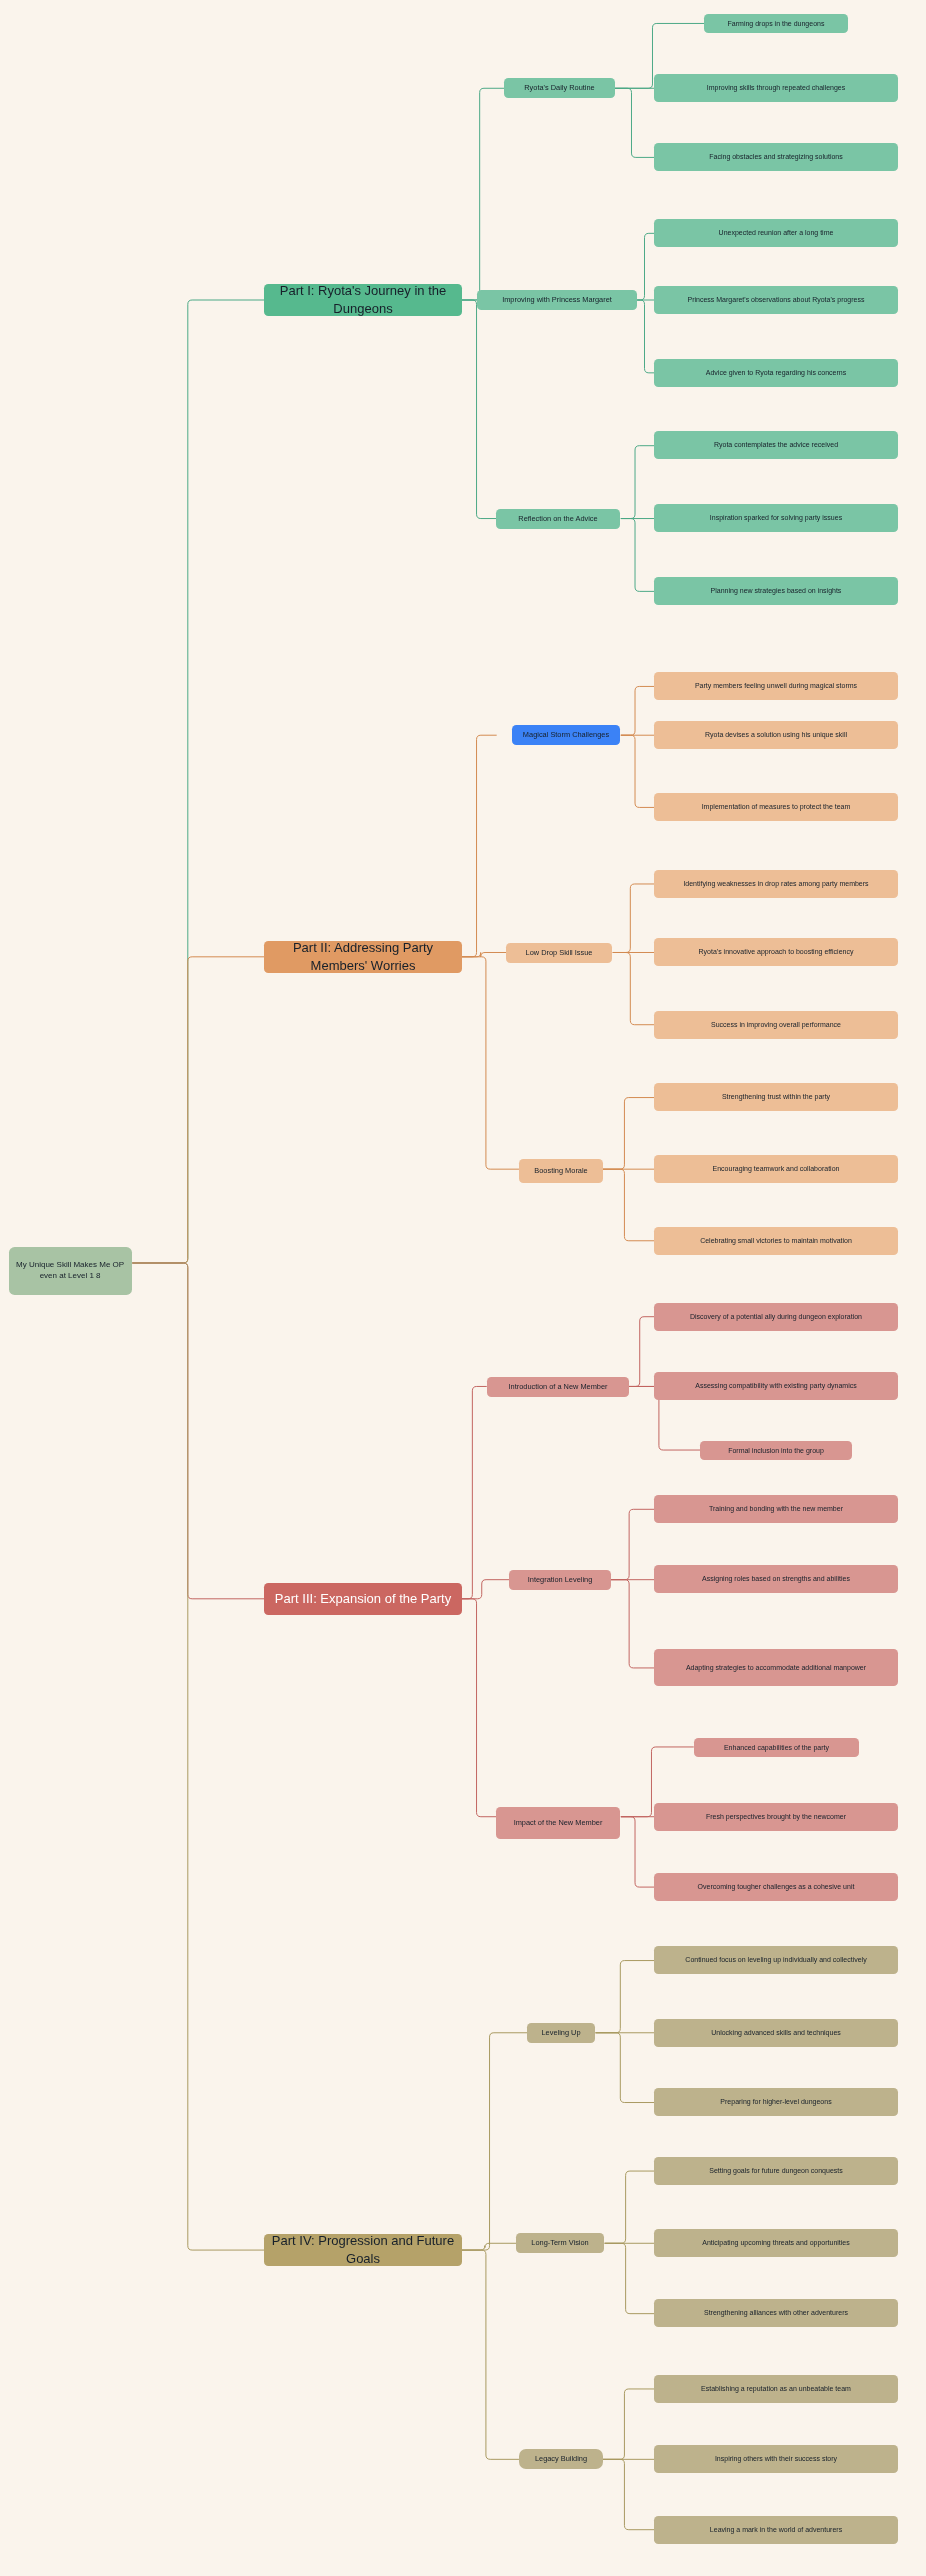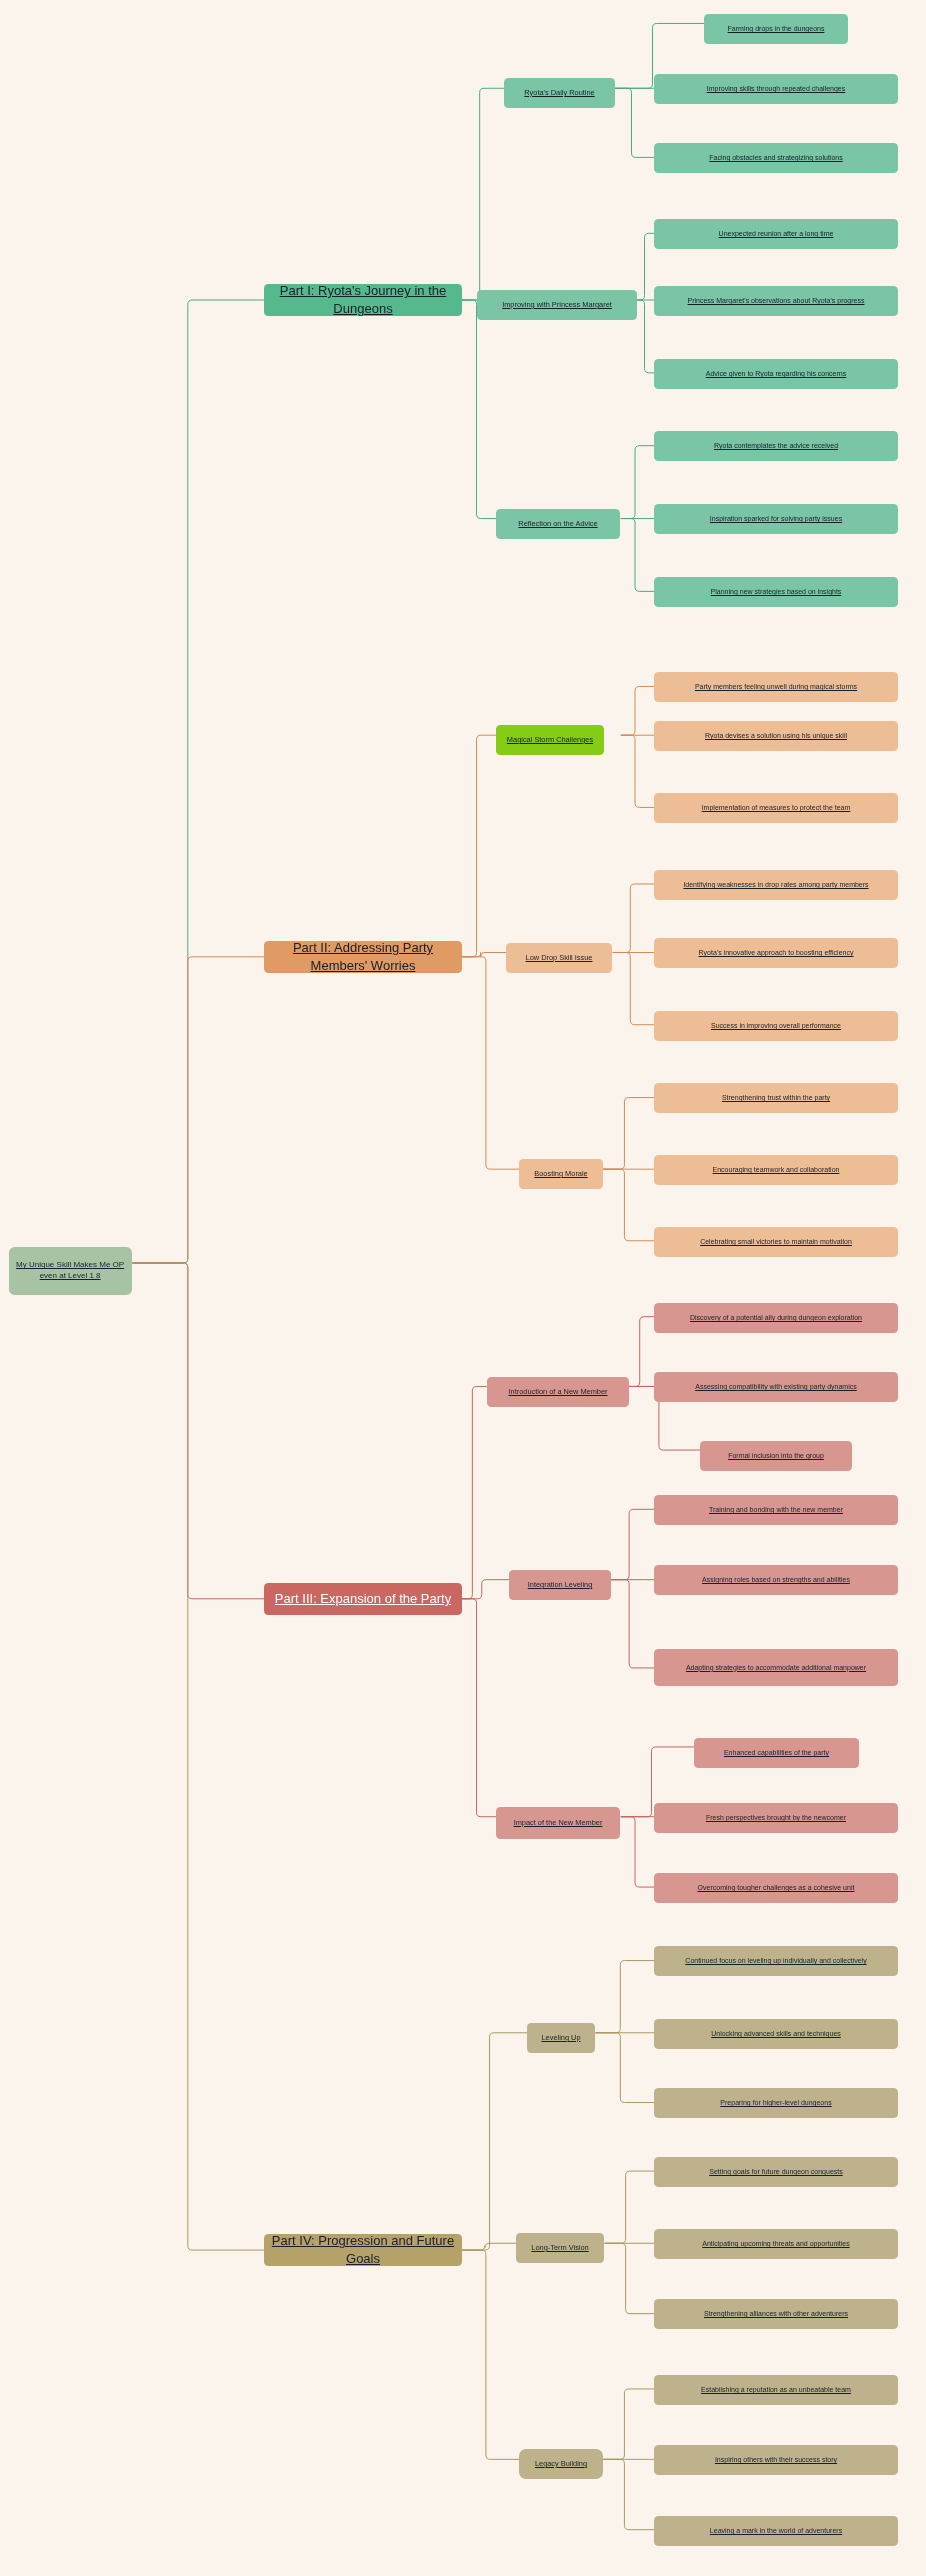--- a/index.html
+++ b/index.html
@@ -12,23 +12,22 @@
   #map{position:absolute;inset:0;}
   svg.links{position:absolute;left:0;top:0;width:927px;height:2576px;}
   .node{
     position:absolute;
     box-sizing:border-box;
     border-radius:4.3px;
     display:flex;align-items:center;justify-content:center;
     text-align:center;
     line-height:1.35;
     color:#17202a;
-    padding:15px 5px;
+    padding:5px 5px;
     font-size:7px;
-    text-decoration:underline;
   }
   .node.root{font-size:8px;border-radius:5.6px;}
   .node.branch{font-size:13px;}
   .node.sub{font-size:7.4px;}
   .node.leaf{font-size:7px;}
 </style>
 </head>
 <body>
 
 <div id="map">
@@ -95,21 +94,21 @@
       <div class="node leaf" style="left: 654px; top: 143px; width: 244px; height: 28px; background: rgb(122, 197, 165); color: rgb(23, 32, 42);">Facing obstacles and strategizing solutions</div>
       <div class="node sub" style="left: 477px; top: 290px; width: 160px; height: 20px; background: rgb(122, 197, 165); color: rgb(23, 32, 42);">Improving with Princess Margaret</div>
       <div class="node leaf" style="left: 654px; top: 219px; width: 244px; height: 28px; background: rgb(122, 197, 165); color: rgb(23, 32, 42);">Unexpected reunion after a long time</div>
       <div class="node leaf" style="left: 654px; top: 286px; width: 244px; height: 28px; background: rgb(122, 197, 165); color: rgb(23, 32, 42);">Princess Margaret's observations about Ryota's progress</div>
       <div class="node leaf" style="left: 654px; top: 359px; width: 244px; height: 28px; background: rgb(122, 197, 165); color: rgb(23, 32, 42);">Advice given to Ryota regarding his concerns</div>
       <div class="node sub" style="left: 496px; top: 509px; width: 124px; height: 20px; background: rgb(122, 197, 165); color: rgb(23, 32, 42);">Reflection on the Advice</div>
       <div class="node leaf" style="left: 654px; top: 431px; width: 244px; height: 28px; background: rgb(122, 197, 165); color: rgb(23, 32, 42);">Ryota contemplates the advice received</div>
       <div class="node leaf" style="left: 654px; top: 504px; width: 244px; height: 28px; background: rgb(122, 197, 165); color: rgb(23, 32, 42);">Inspiration sparked for solving party issues</div>
       <div class="node leaf" style="left: 654px; top: 577px; width: 244px; height: 28px; background: rgb(122, 197, 165); color: rgb(23, 32, 42);">Planning new strategies based on insights</div>
       <div class="node branch" style="left: 264px; top: 941px; width: 198px; height: 32px; background: rgb(224, 154, 99); color: rgb(23, 32, 42);">Part II: Addressing Party Members' Worries</div>
-      <div class="node sub" style="left: 496px; top: 725px; width: 108px; height: 20px; background: #84cc16; color: rgb(23, 32, 42);">Magical Storm Challenges</div>
+      <div class="node sub" style="left: 512px; top: 725px; width: 108px; height: 20px; background: #3b82f6; color: rgb(23, 32, 42);">Magical Storm Challenges</div>
       <div class="node leaf" style="left: 654px; top: 672px; width: 244px; height: 28px; background: rgb(237, 190, 150); color: rgb(23, 32, 42);">Party members feeling unwell during magical storms</div>
       <div class="node leaf" style="left: 654px; top: 721px; width: 244px; height: 28px; background: rgb(237, 190, 150); color: rgb(23, 32, 42);">Ryota devises a solution using his unique skill</div>
       <div class="node leaf" style="left: 654px; top: 793px; width: 244px; height: 28px; background: rgb(237, 190, 150); color: rgb(23, 32, 42);">Implementation of measures to protect the team</div>
       <div class="node sub" style="left: 506px; top: 943px; width: 106px; height: 20px; background: rgb(237, 190, 150); color: rgb(23, 32, 42);">Low Drop Skill Issue</div>
       <div class="node leaf" style="left: 654px; top: 870px; width: 244px; height: 28px; background: rgb(237, 190, 150); color: rgb(23, 32, 42);">Identifying weaknesses in drop rates among party members</div>
       <div class="node leaf" style="left: 654px; top: 938px; width: 244px; height: 28px; background: rgb(237, 190, 150); color: rgb(23, 32, 42);">Ryota's innovative approach to boosting efficiency</div>
       <div class="node leaf" style="left: 654px; top: 1011px; width: 244px; height: 28px; background: rgb(237, 190, 150); color: rgb(23, 32, 42);">Success in improving overall performance</div>
       <div class="node sub" style="left: 519px; top: 1159px; width: 84px; height: 24px; background: rgb(237, 190, 150); color: rgb(23, 32, 42);">Boosting Morale</div>
       <div class="node leaf" style="left: 654px; top: 1083px; width: 244px; height: 28px; background: rgb(237, 190, 150); color: rgb(23, 32, 42);">Strengthening trust within the party</div>
       <div class="node leaf" style="left: 654px; top: 1155px; width: 244px; height: 28px; background: rgb(237, 190, 150); color: rgb(23, 32, 42);">Encouraging teamwork and collaboration</div>

